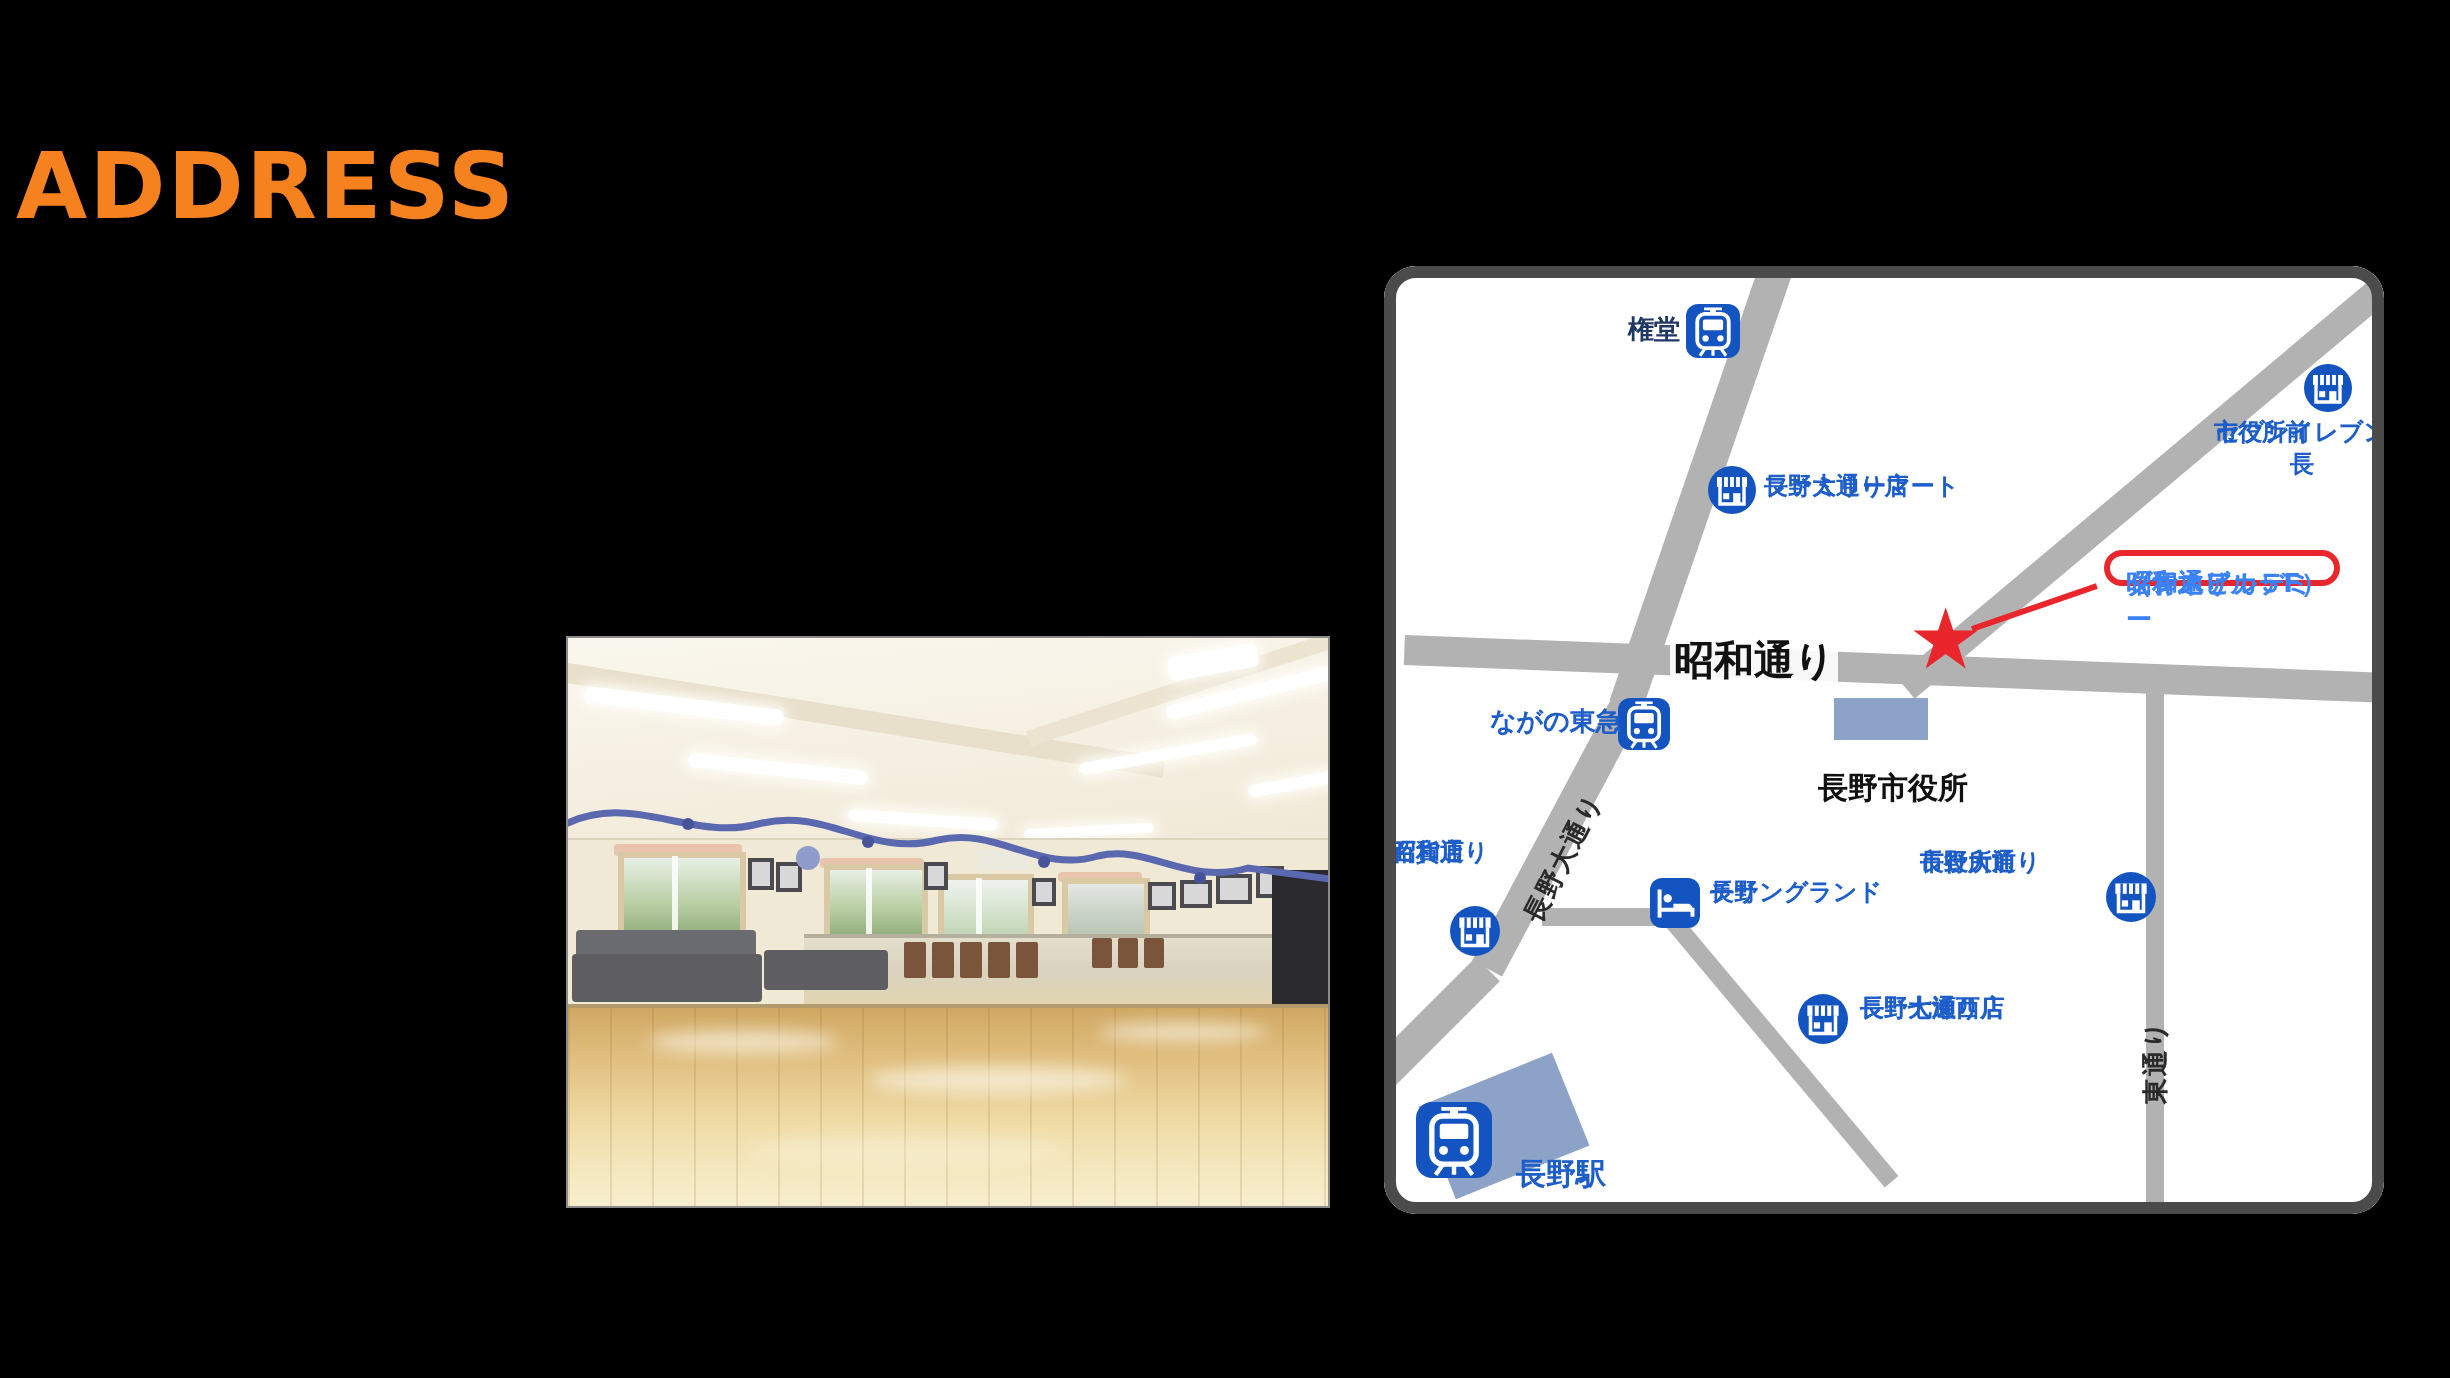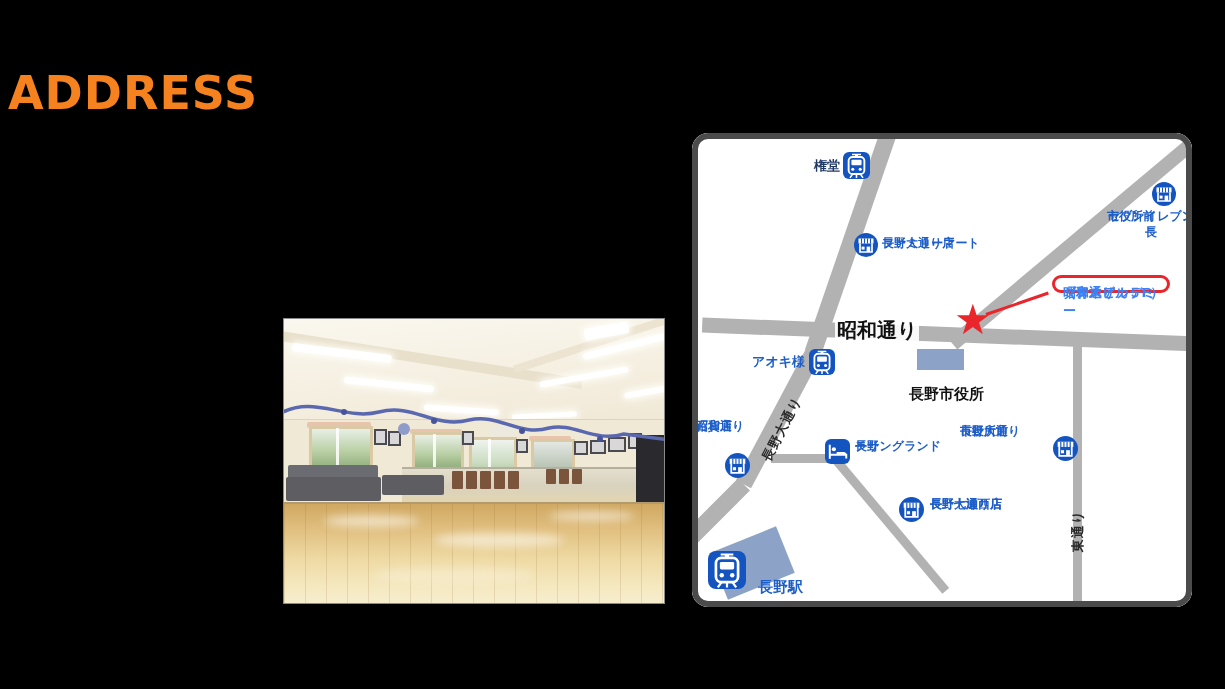--- a/index.html
+++ b/index.html
@@ -212,21 +212,21 @@
     <div>ダンスアカデミー</div>
     <div>昭和通り</div>
     <div>（青木ビル５F）</div>
   </div>
 
   <div class="icon-square" style="left:117px;top:216px;width:26px;height:26px;">
     <svg viewBox="0 0 24 24">
         <use href="#train-glyph"></use>
       </svg>
   </div>
-  <div class="map-label blue13" style="left:53px;top:221px;width:60px;text-align:right;">アオキ様</div>
+  <div class="map-label blue13" style="left:53px;top:221px;width:60px;text-align:right;">ながの東急</div>
 
   <div class="cityhall-label" style="left:202px;top:252px;width:105px;">長野市役所</div>
 
   <div class="map-label" style="left:4px;top:286px;width:88px;text-align:center;white-space:normal;">
     <div>昭和通り</div>
     <div>百貨店</div>
   </div>
   <div class="icon-circle" style="left:33px;top:320px;width:25px;height:25px;">
     <svg viewBox="0 0 24 24">
         <use href="#store-glyph"></use>

